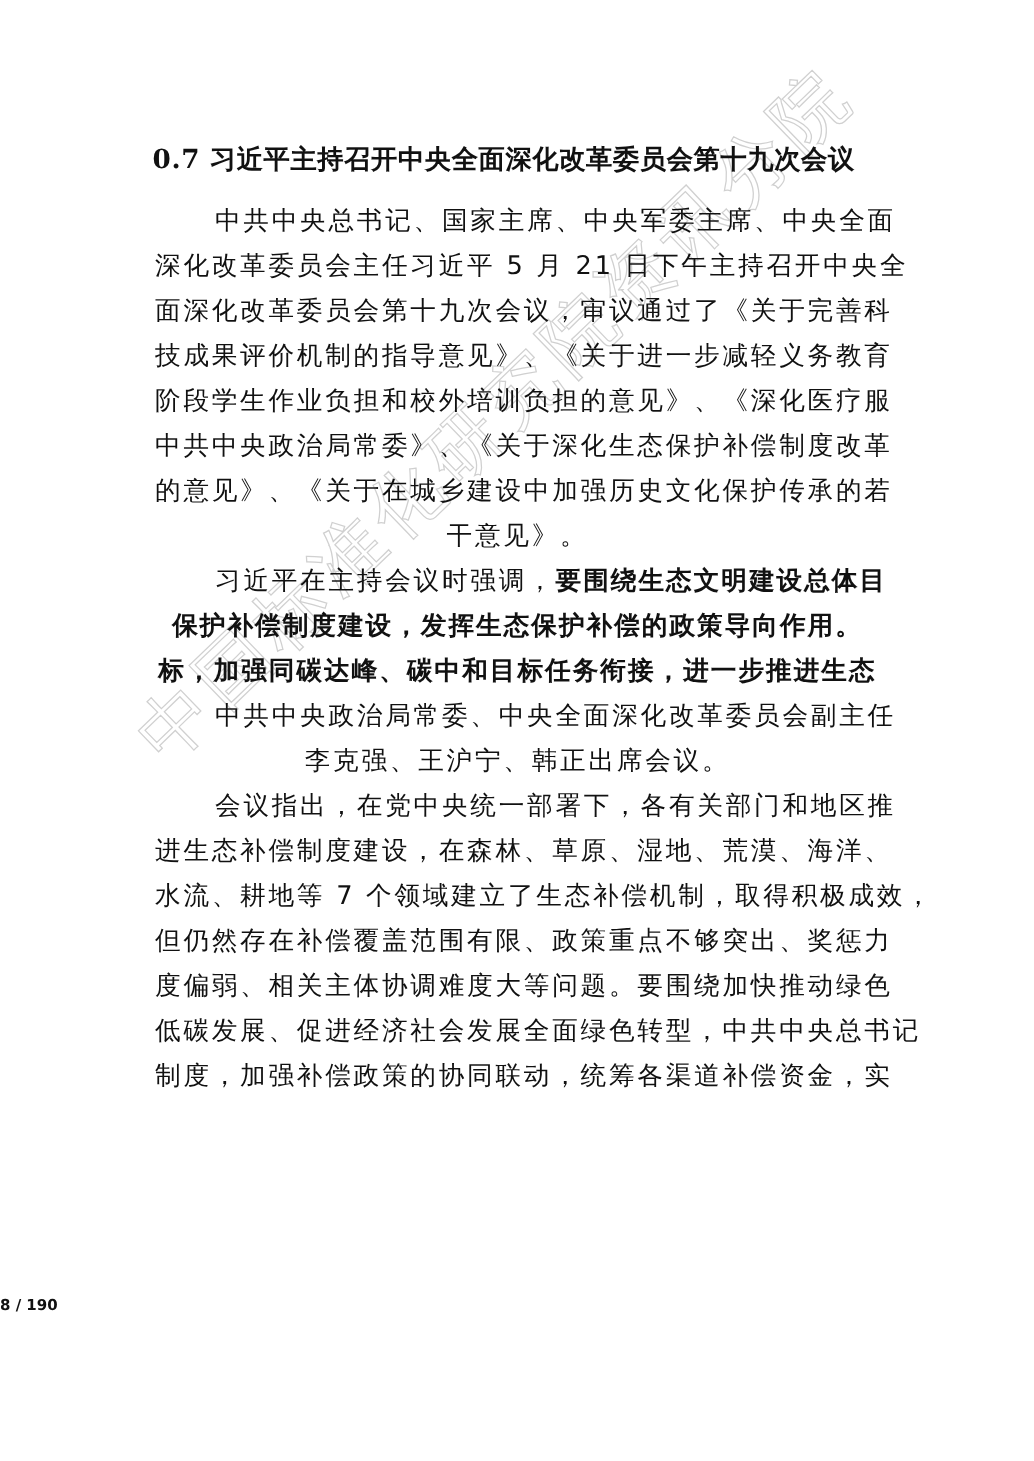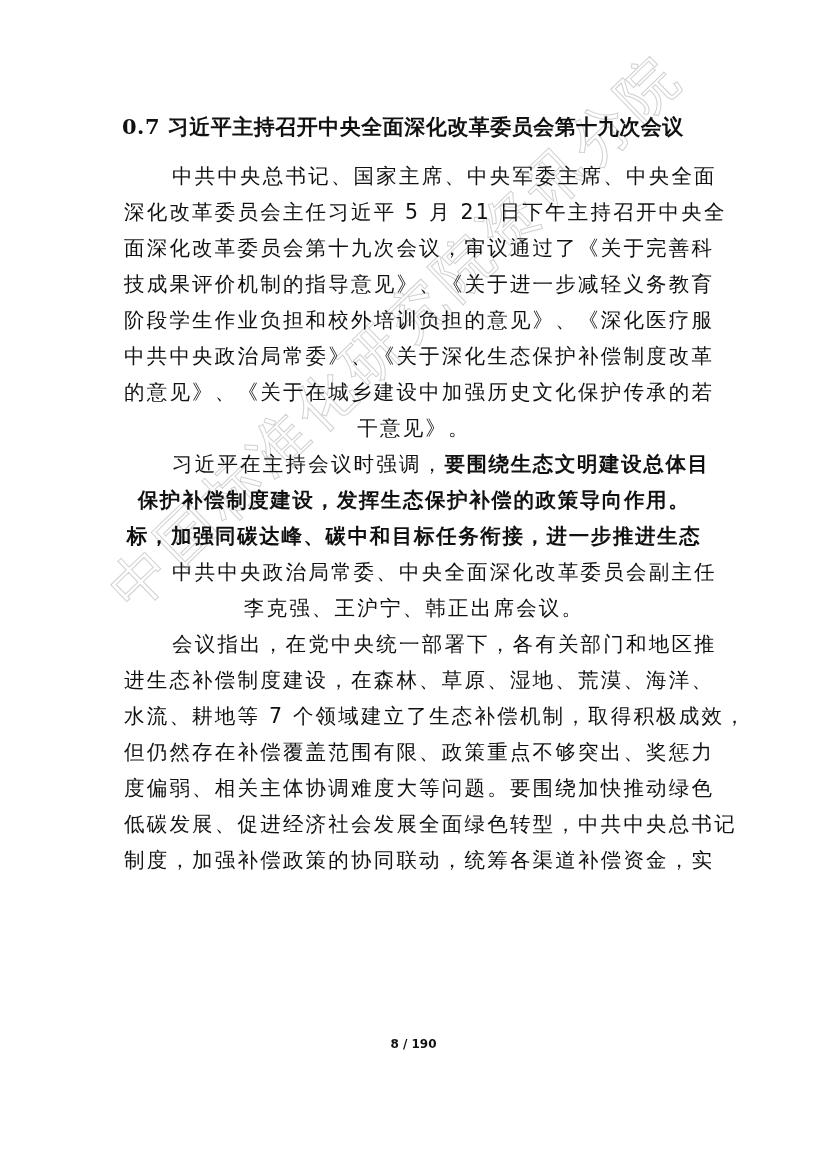--- a/index.html
+++ b/index.html
@@ -7,21 +7,21 @@
          font-family: "DejaVu Serif", "Liberation Serif", serif; color: #111; }
   .page { position: absolute; left: 0; top: 0; width: 827px; height: 1169px; background: #fff; }
   .heading { position: absolute; left: 122px; top: 113px; width: 600px;
              font-size: 21px; font-weight: bold; letter-spacing: 0.5px; white-space: nowrap;
              font-family: "DejaVu Serif", "Liberation Serif", serif; }
   .body { position: absolute; left: 124px; top: 158px; width: 580px; text-align: center; }
   .line { height: 36px; line-height: 36px; font-size: 20.5px; white-space: nowrap;
           letter-spacing: 2.2px; font-family: "DejaVu Sans", "Liberation Sans", sans-serif; }
   .line.indent { padding-left: 48px; }
   .bold { font-weight: bold; letter-spacing: 1.6px; }
-  .footer { position: absolute; left: 0; width: 827px; top: 1037px; text-align: center;
+  .footer { position: absolute; left: 0; width: 827px; top: 1037px; 
             font-size: 12px; font-weight: bold; font-family: "DejaVu Sans", "Liberation Sans", sans-serif; }
   .watermark { position: absolute; left: 120px; top: 560px; width: 700px;
                transform: rotate(-44deg); transform-origin: left center;
                font-size: 58px; letter-spacing: 6px; color: transparent;
                -webkit-text-stroke: 1px rgba(150,150,150,0.45); white-space: nowrap;
                font-family: "DejaVu Sans", "Liberation Sans", sans-serif; pointer-events: none; }
 </style>
 </head>
 <body>
 

